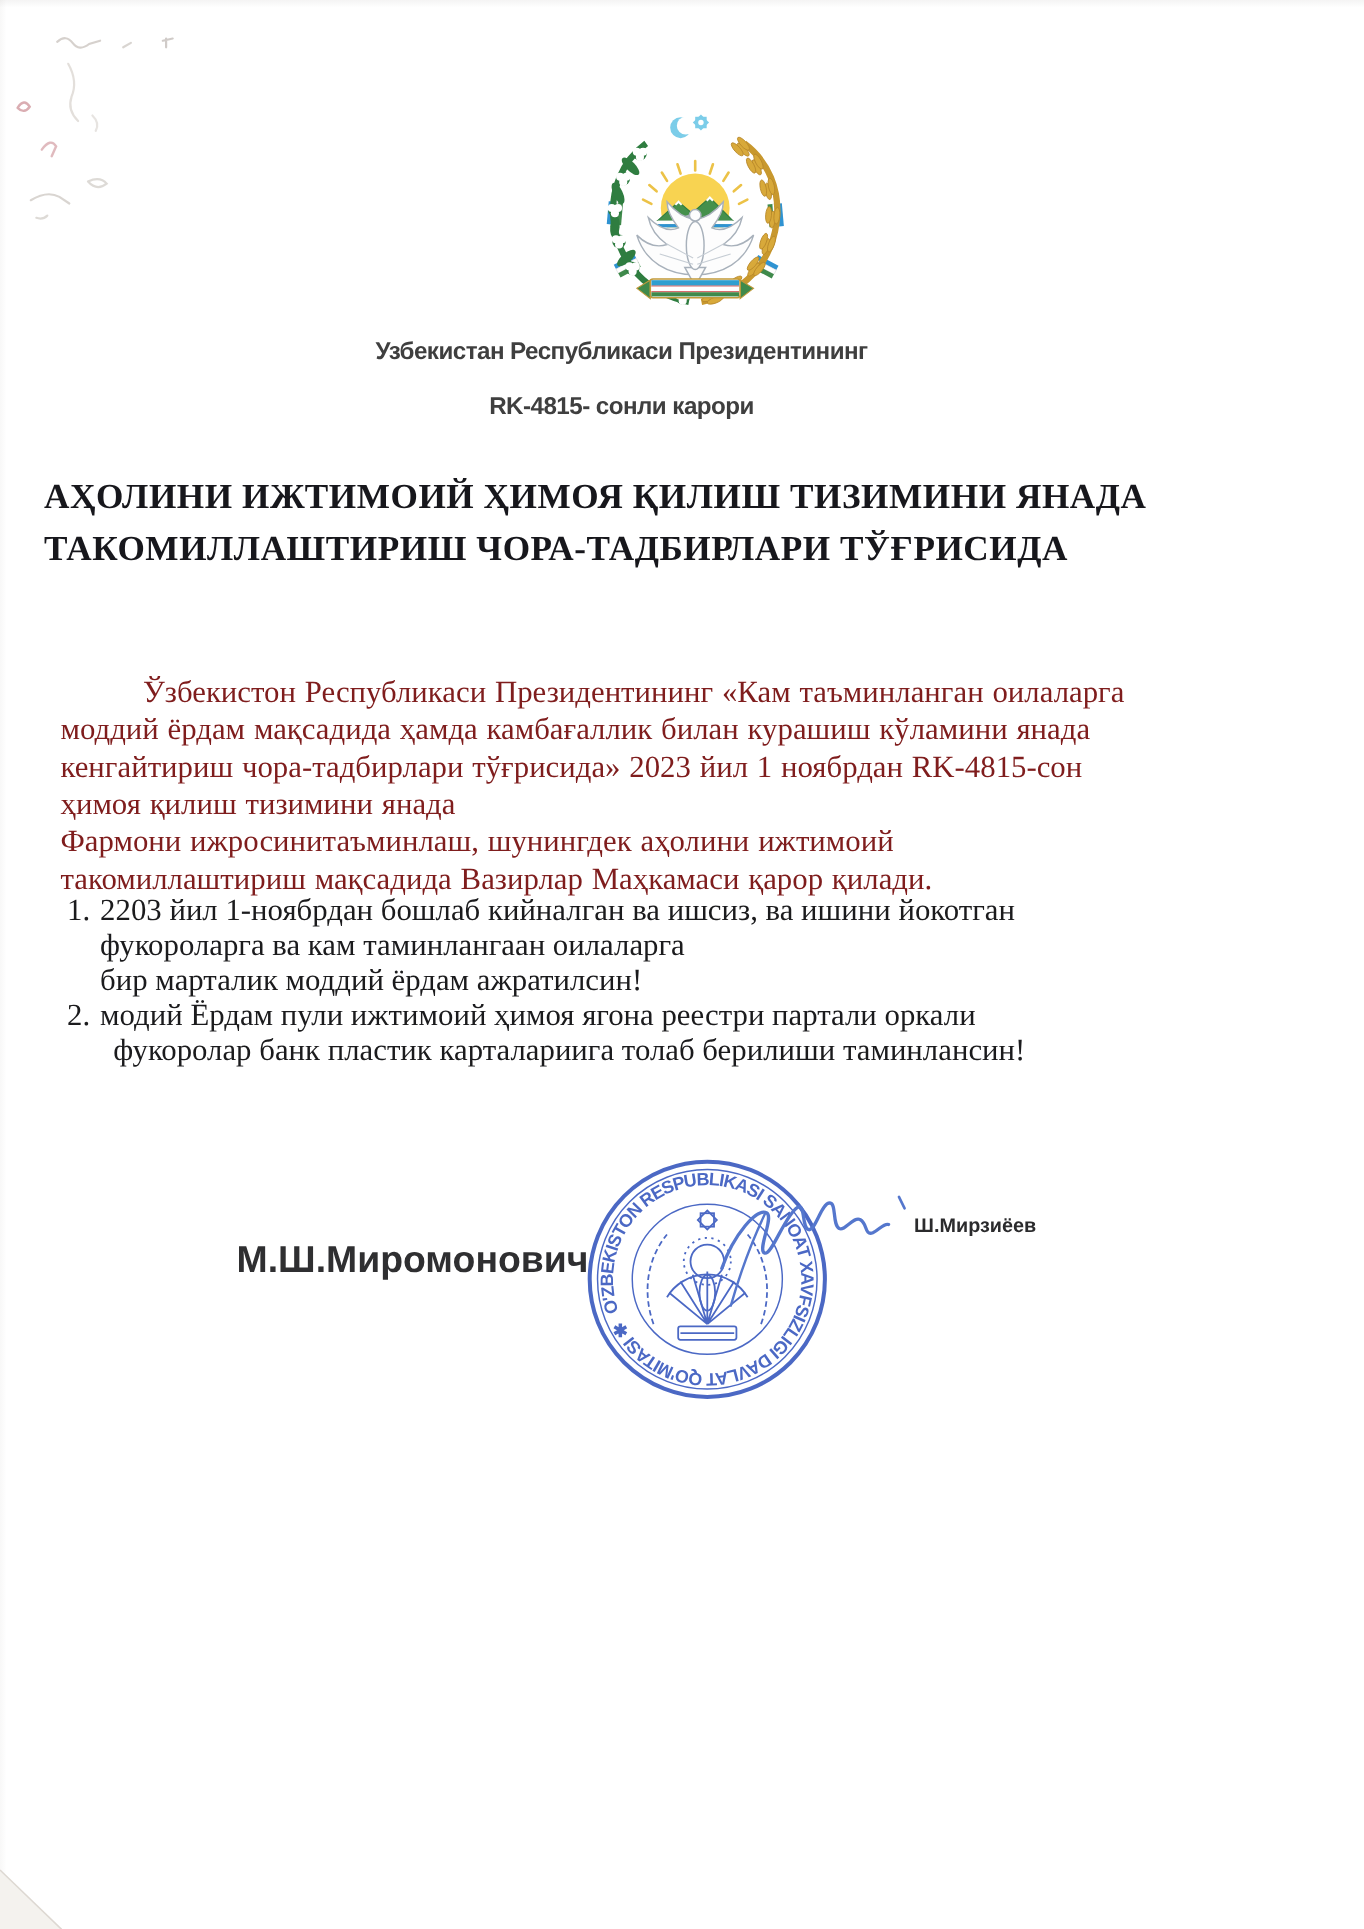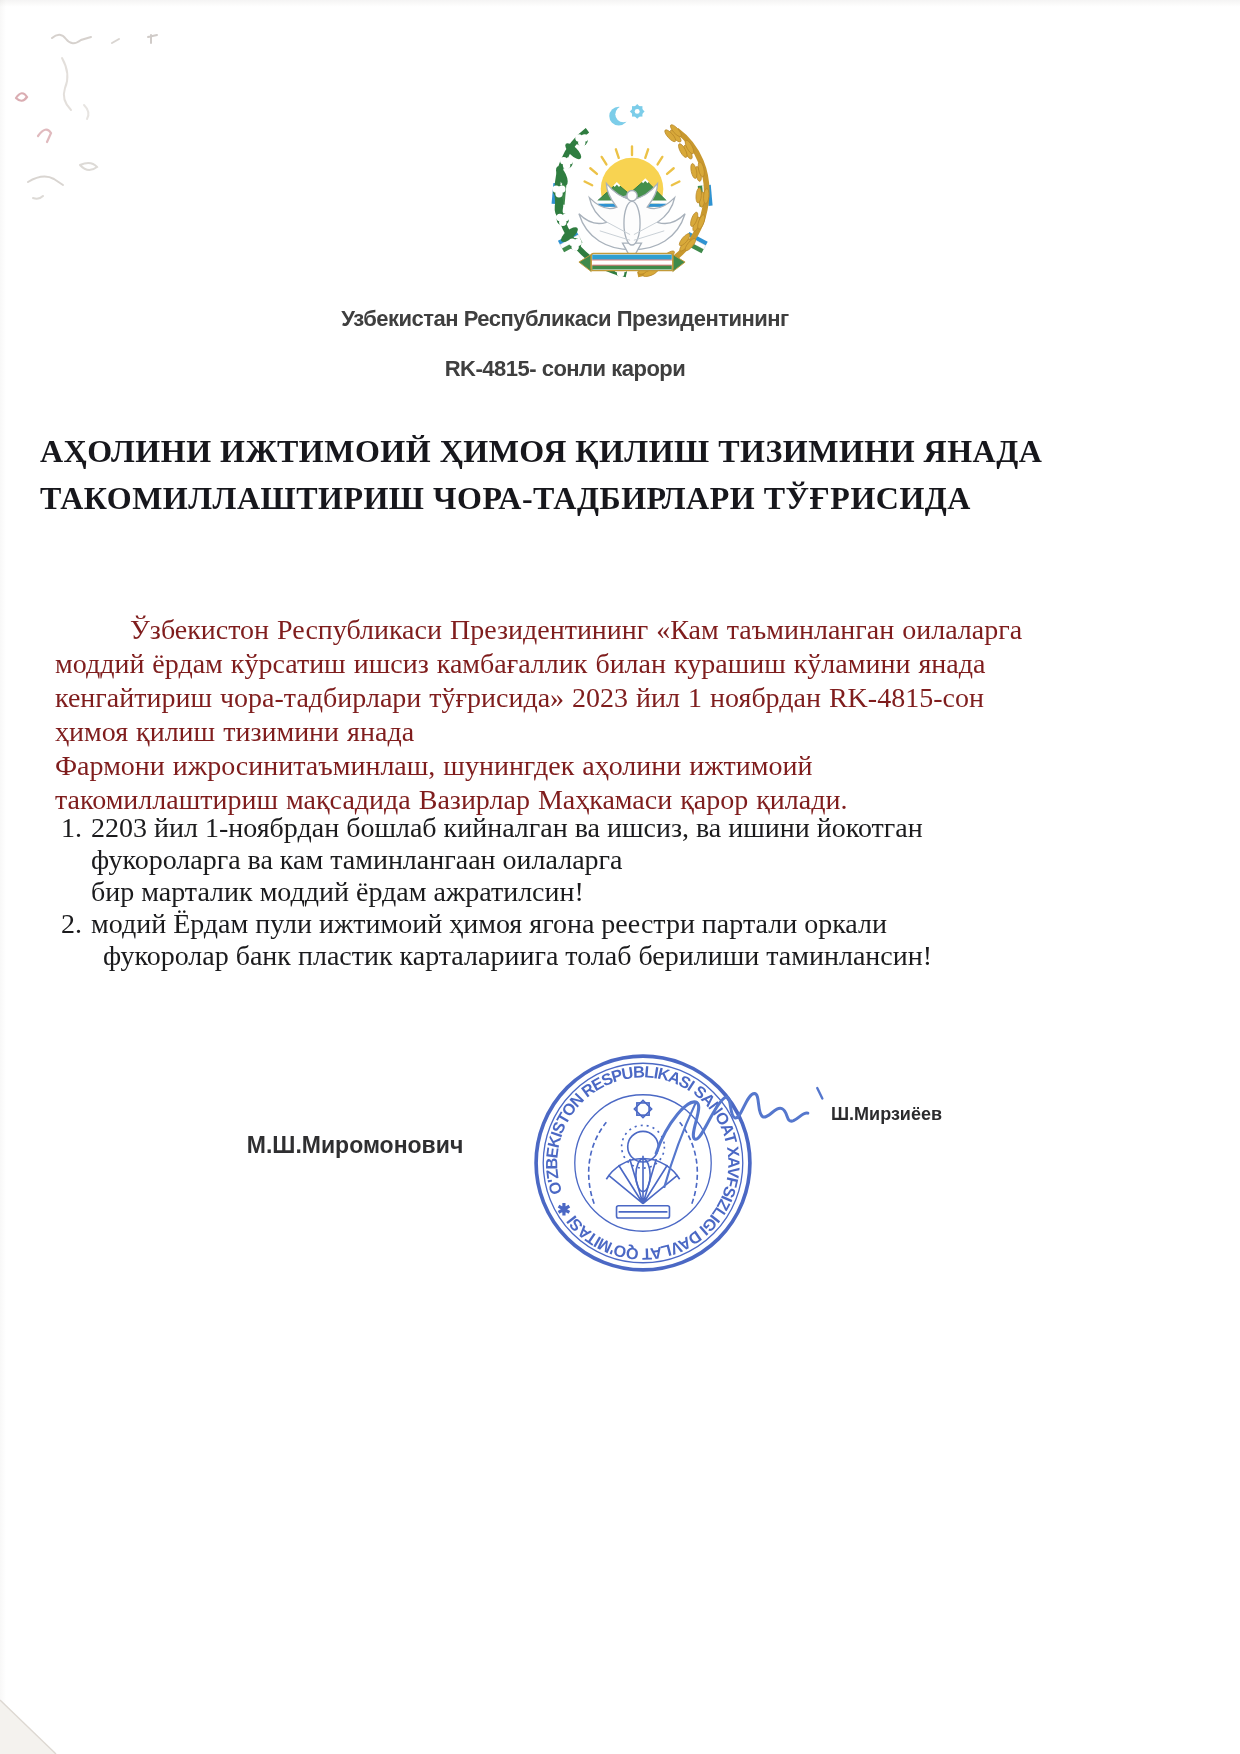--- a/index.html
+++ b/index.html
@@ -43,21 +43,21 @@
     font-size:28px;line-height:32px;color:#1b1b1d;font-weight:500;
   }
   .decree-item{display:flex;}
   .decree-item .num{width:36px;flex:0 0 36px;padding-left:6px;box-sizing:border-box;}
   .decree-item .item-lines{flex:1;}
   .decree-item .item-lines .line.sub-indent{padding-left:12px;}
   .sig-left{
     position:absolute;left:215px;top:1128px;width:280px;text-align:center;
     font-family:"Liberation Sans", sans-serif;
   }
-  .sig-left .official{font-size:23px;font-weight:600;color:#2f2f31;line-height:34px;}
+  .sig-left .official{font-size:34px;font-weight:600;color:#2f2f31;line-height:34px;}
   .sig-left .muted{font-size:26px;color:#9c9c9e;line-height:32px;}
   .seal{position:absolute;left:531px;top:1051px;opacity:0.92;}
   .signature-stroke{position:absolute;left:648px;top:1068px;}
   .sig-right{
     position:absolute;left:831px;top:1104px;
     font-family:"Liberation Sans", sans-serif;
     font-size:18px;font-weight:600;color:#2b2b2d;
   }
   .corner-fold{position:absolute;left:0;bottom:0;}
 </style>
@@ -273,21 +273,21 @@
     <div>RK-4815- сонли  карори</div>
   </div>
 
   <div class="subject-block">
     <div>АҲОЛИНИ ИЖТИМОИЙ ҲИМОЯ ҚИЛИШ ТИЗИМИНИ ЯНАДА</div>
     <div>ТАКОМИЛЛАШТИРИШ ЧОРА-ТАДБИРЛАРИ ТЎҒРИСИДА</div>
   </div>
 
   <div class="paragraph">
     <div class="line indent">Ўзбекистон Республикаси Президентининг «Кам таъминланган оилаларга</div>
-    <div class="line">моддий ёрдам кўрсатиш ишсиз камбағаллик билан курашиш кўламини янада</div>
+    <div class="line">моддий ёрдам мақсадида ҳамда камбағаллик билан курашиш кўламини янада</div>
     <div class="line">кенгайтириш чора-тадбирлари тўғрисида» 2023 йил 1 ноябрдан RK-4815-сон</div>
     <div class="line">ҳимоя қилиш тизимини янада</div>
     <div class="line">Фармони ижросинитаъминлаш, шунингдек аҳолини ижтимоий</div>
     <div class="line">такомиллаштириш мақсадида Вазирлар Маҳкамаси қарор қилади.</div>
   </div>
 
   <div class="decree-list">
     <div class="decree-item">
       <div class="num">1.</div>
       <div class="item-lines">

